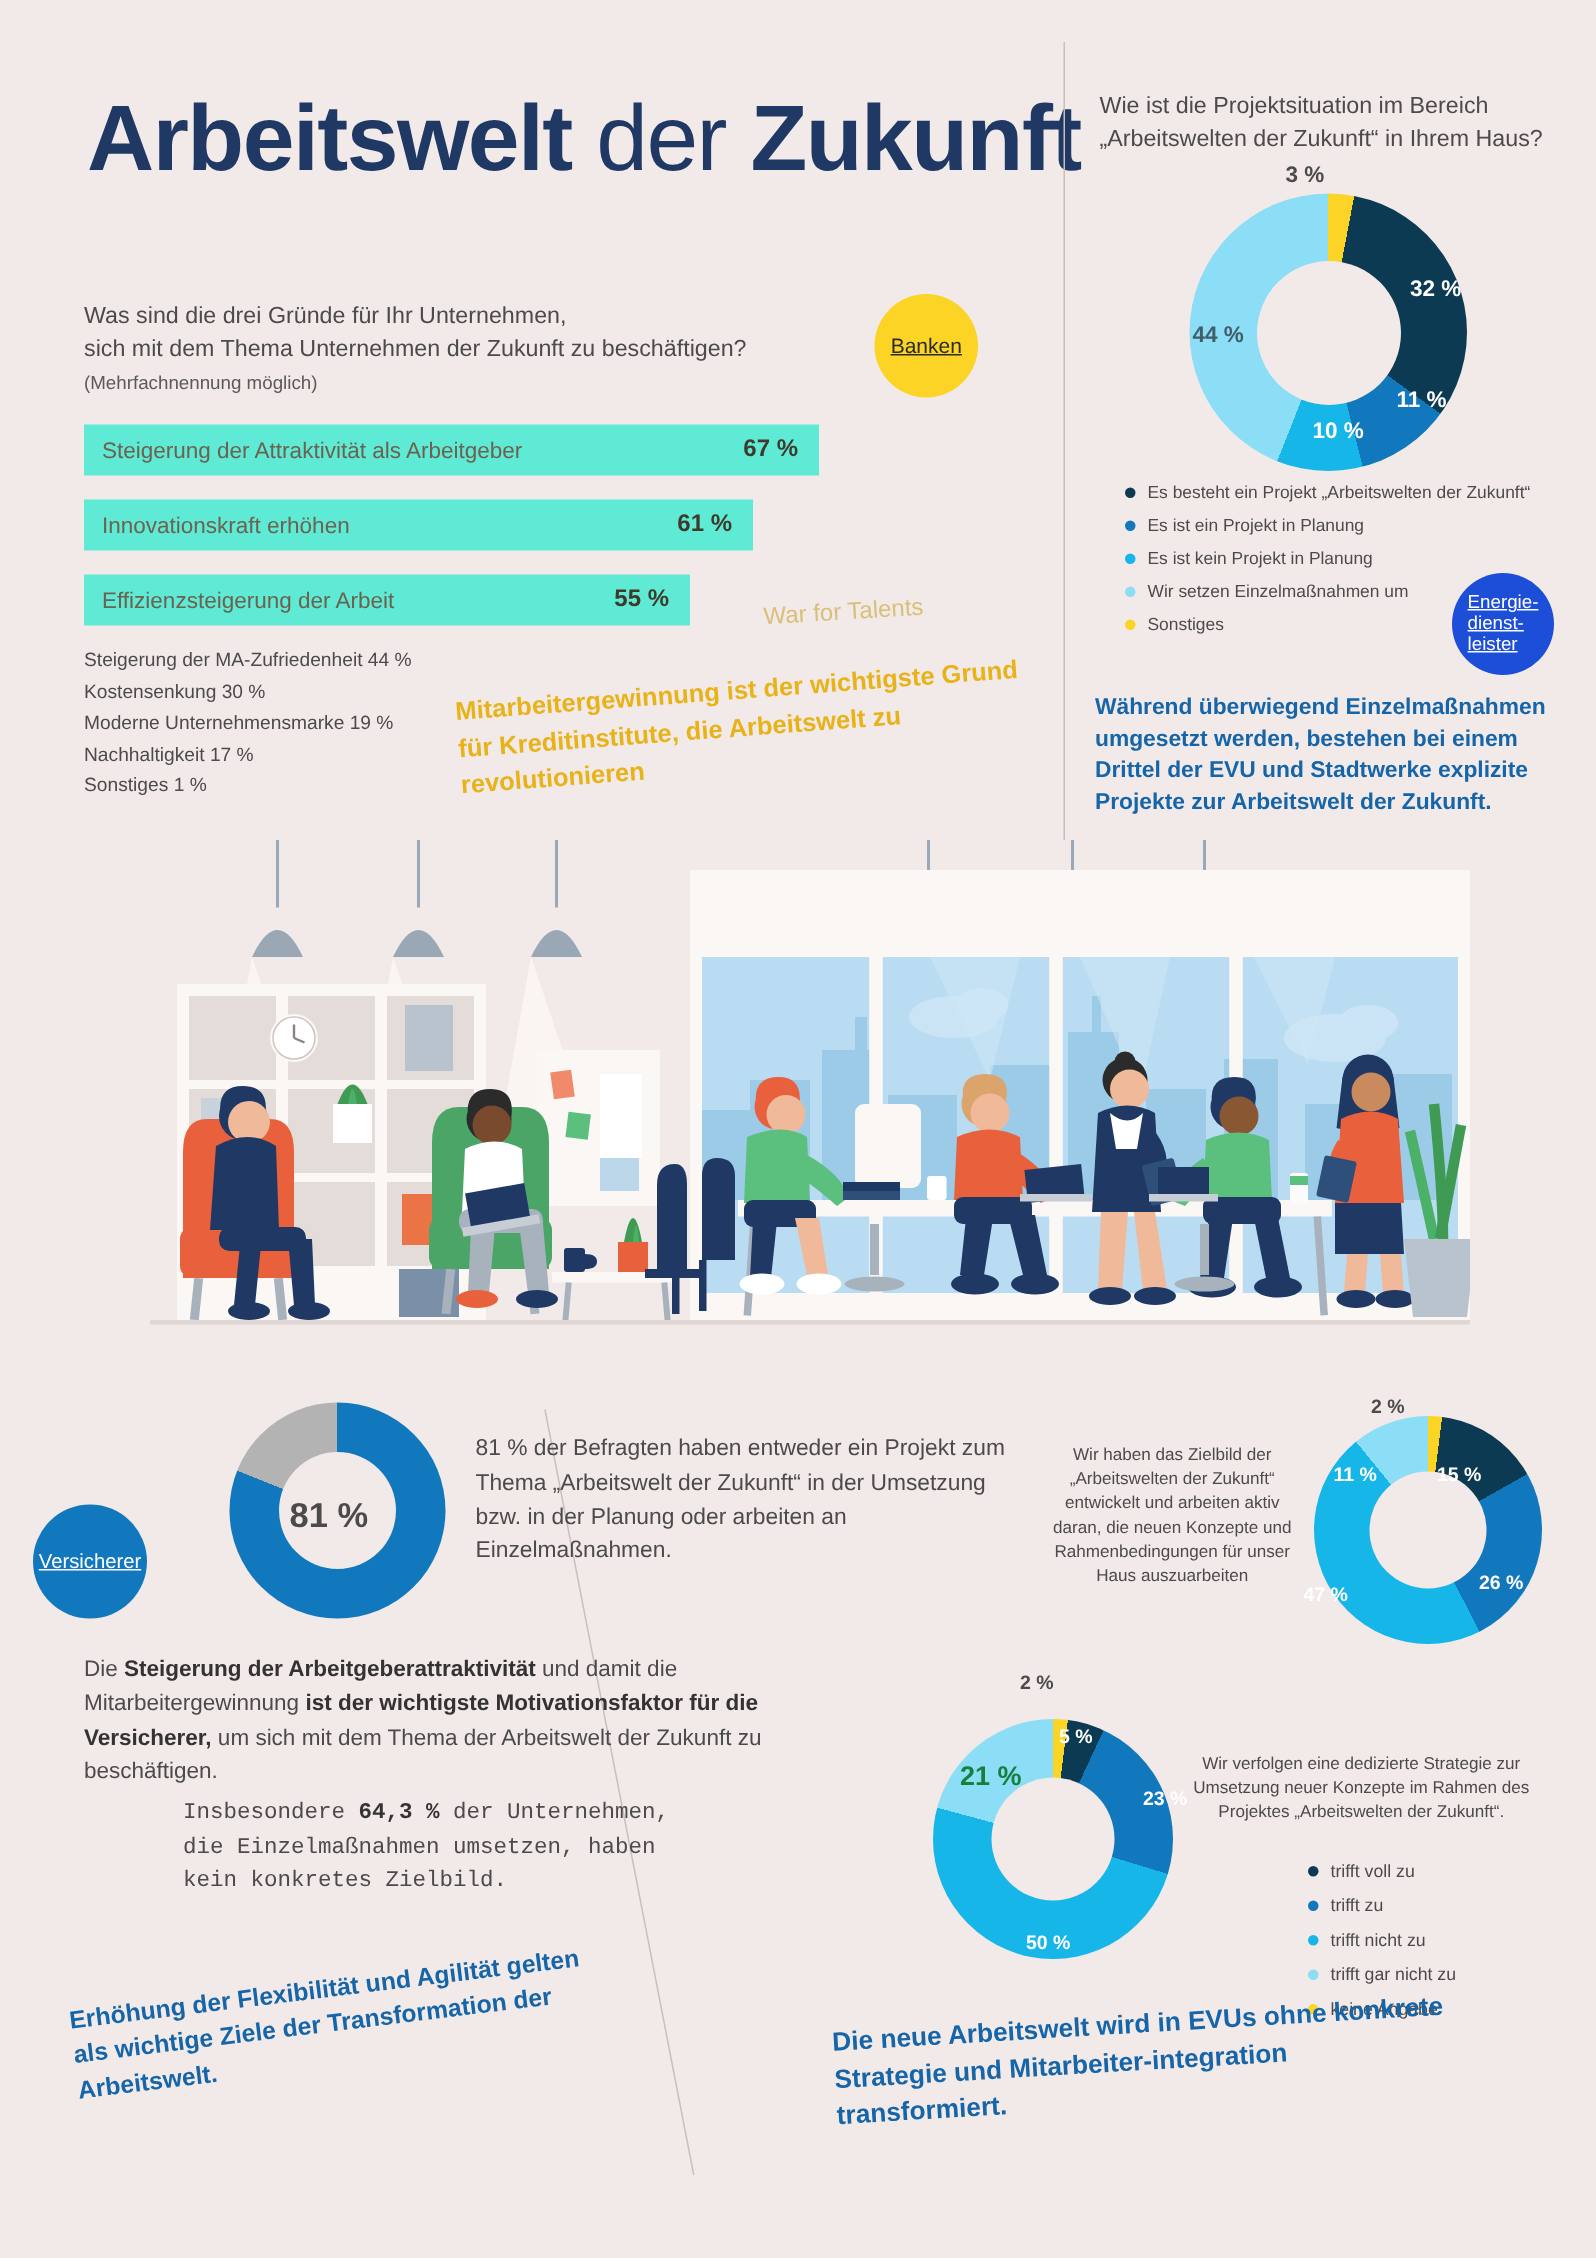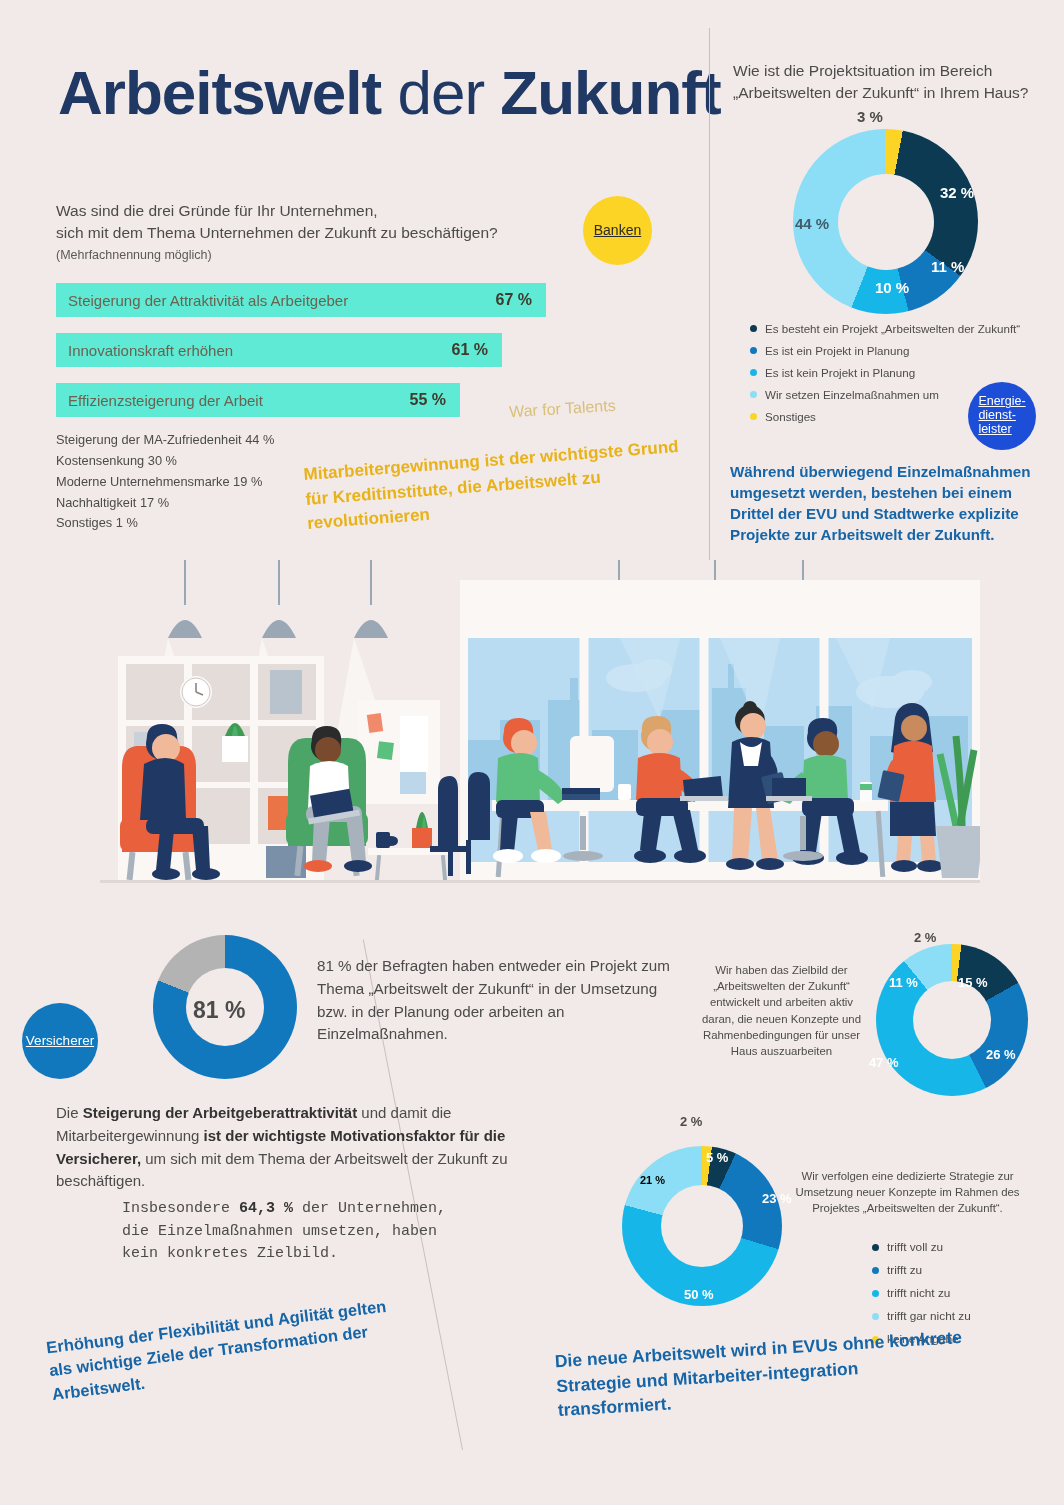--- a/index.html
+++ b/index.html
@@ -464,21 +464,21 @@
   <div class="dlabel" style="left:869px;top:1055px;font-size:13px;color:#ffffff;">47 %</div>
   <div class="dlabel" style="left:889px;top:975px;font-size:13px;color:#ffffff;">11 %</div>
 
   <div class="donut" id="donut3" style="left: 622px; top: 1146px; width: 160px; height: 160px; background: conic-gradient(rgb(252, 212, 37) 0%, rgb(252, 212, 37) 1.98%, rgb(12, 58, 82) 1.98%, rgb(12, 58, 82) 6.931%, rgb(18, 120, 190) 6.931%, rgb(18, 120, 190) 29.703%, rgb(23, 182, 232) 29.703%, rgb(23, 182, 232) 79.208%, rgb(139, 222, 245) 79.208%, rgb(139, 222, 245) 100%);">
     <div class="hole" style="width:82px;height:82px;"></div>
   </div>
   <div class="dlabel" style="left:680px;top:1114px;font-size:13px;color:#4b4b4b;">2 %</div>
   <div class="dlabel" style="left:706px;top:1150px;font-size:13px;color:#ffffff;">5 %</div>
   <div class="dlabel" style="left:742px;top:1191px;font-size:13px;color:#ffffff;margin-left:20px;">23 %</div>
   <div class="dlabel" style="left:684px;top:1287px;font-size:13px;color:#ffffff;">50 %</div>
-  <div class="dlabel" style="left:640px;top:1174px;font-size:11px;color:#000000;">21 %</div>
+  <div class="dlabel" style="left:640px;top:1174px;font-size:18px;color:#15803d;">21 %</div>
 
   <div class="cap" id="cap-strategie">Wir verfolgen eine dedizierte Strategie zur Umsetzung neuer Konzepte im Rahmen des Projektes „Arbeitswelten der Zukunft“.</div>
 
   <div class="legend" id="legend2" style="left:872px;top:1240px;width:180px;font-size:11.8px;">
     <div class="row">
       <span class="dot" style="background:#0c3a52"></span>
       <span>trifft voll zu</span>
     </div>
     <div class="row">
       <span class="dot" style="background:#1278be"></span>

